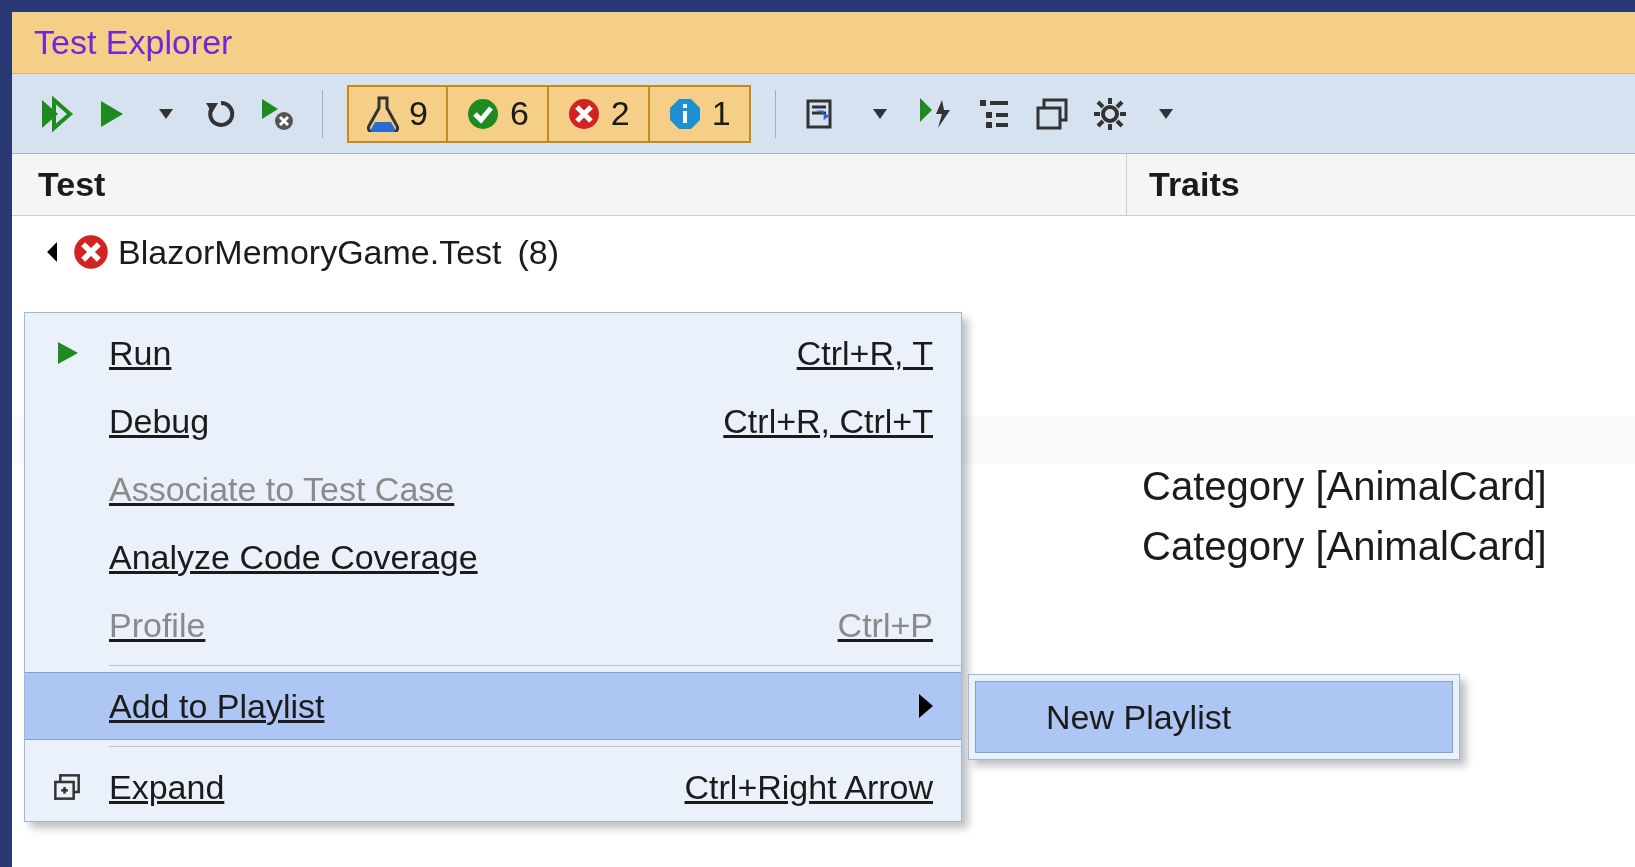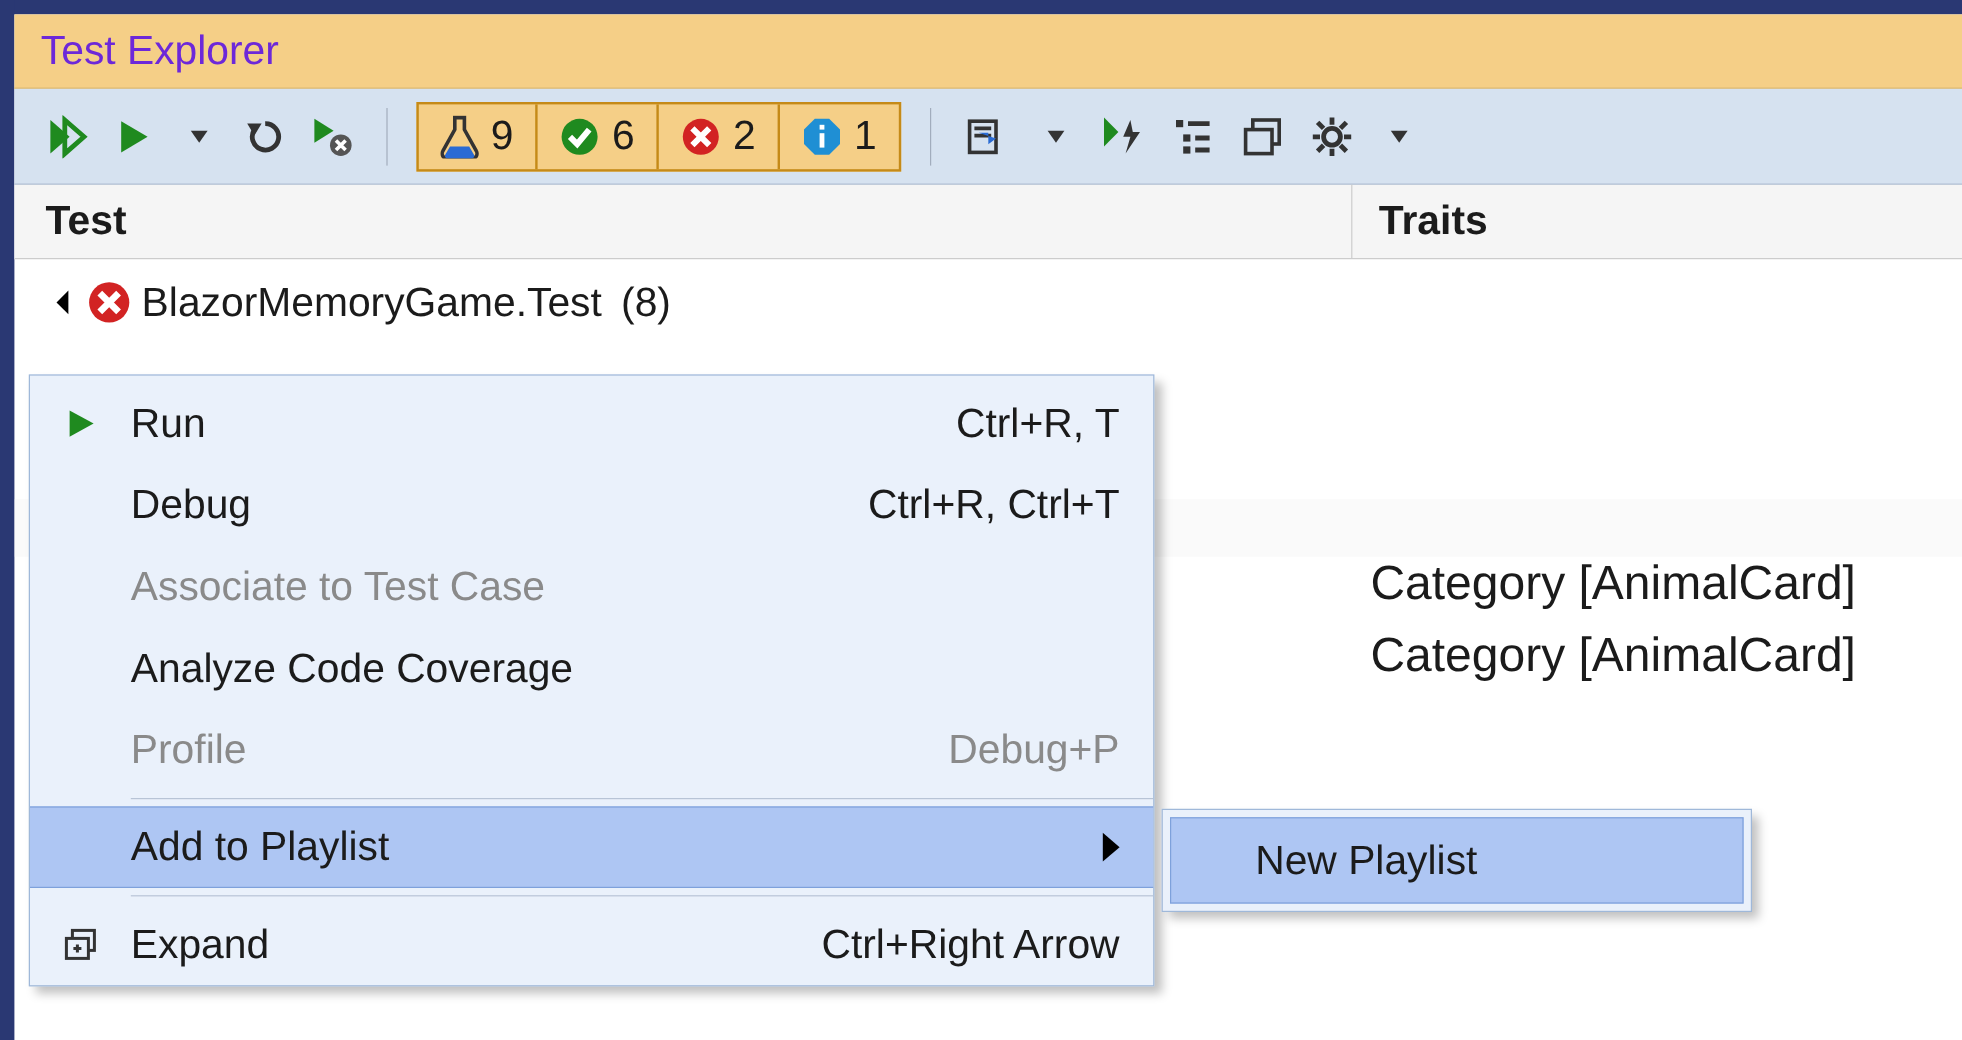--- a/index.html
+++ b/index.html
@@ -129,20 +129,21 @@
   
   .ctx {
     position:absolute;
     left:12px; top:300px;
     width:938px;
     background:#eaf1fb;
     border:1px solid #9fb8d9;
     box-shadow: 6px 6px 8px rgba(0,0,0,0.25);
     font-size:34px;
     padding:6px 0 0 0;
+    text-decoration:underline;
   }
   .ctx-item {
     display:flex;
     align-items:center;
     height:68px;
     padding-right:28px;
   }
   .ctx-icon {
     flex:0 0 84px;
     display:flex; align-items:center; justify-content:center;
@@ -367,21 +368,21 @@
       <span class="ctx-icon"></span>
       <span class="ctx-label">Associate to Test Case</span>
     </div>
     <div class="ctx-item">
       <span class="ctx-icon"></span>
       <span class="ctx-label">Analyze Code Coverage</span>
     </div>
     <div class="ctx-item disabled">
       <span class="ctx-icon"></span>
       <span class="ctx-label">Profile</span>
-      <span class="ctx-shortcut" style="color:#8a8a8a">Debug+P</span>
+      <span class="ctx-shortcut" style="color:#8a8a8a">Ctrl+P</span>
     </div>
     <div class="ctx-sep"></div>
     <div class="ctx-item highlight">
       <span class="ctx-icon"></span>
       <span class="ctx-label">Add to Playlist</span>
       <span class="ctx-sub-arrow"></span>
     </div>
     <div class="ctx-sep"></div>
     <div class="ctx-item">
       <span class="ctx-icon">

